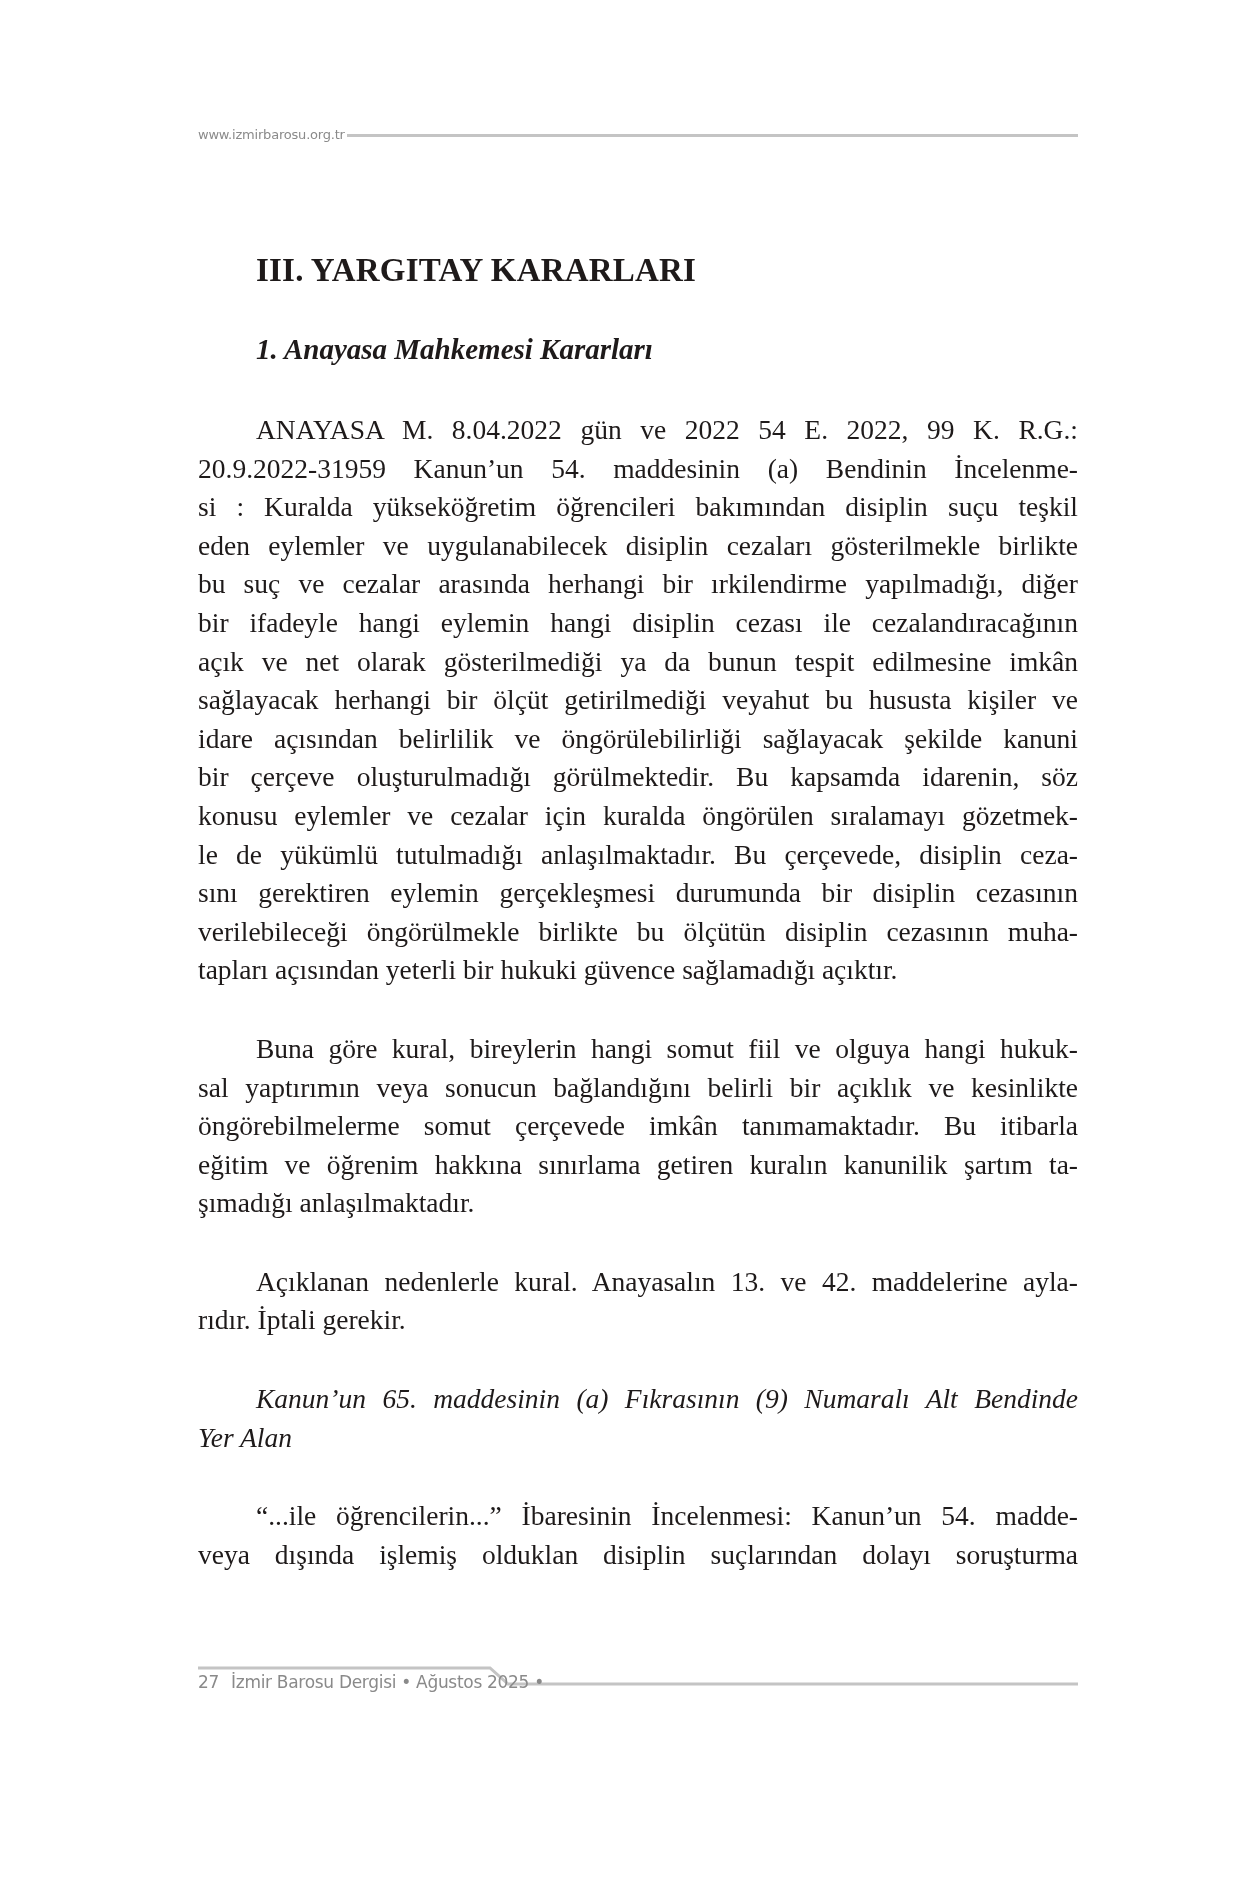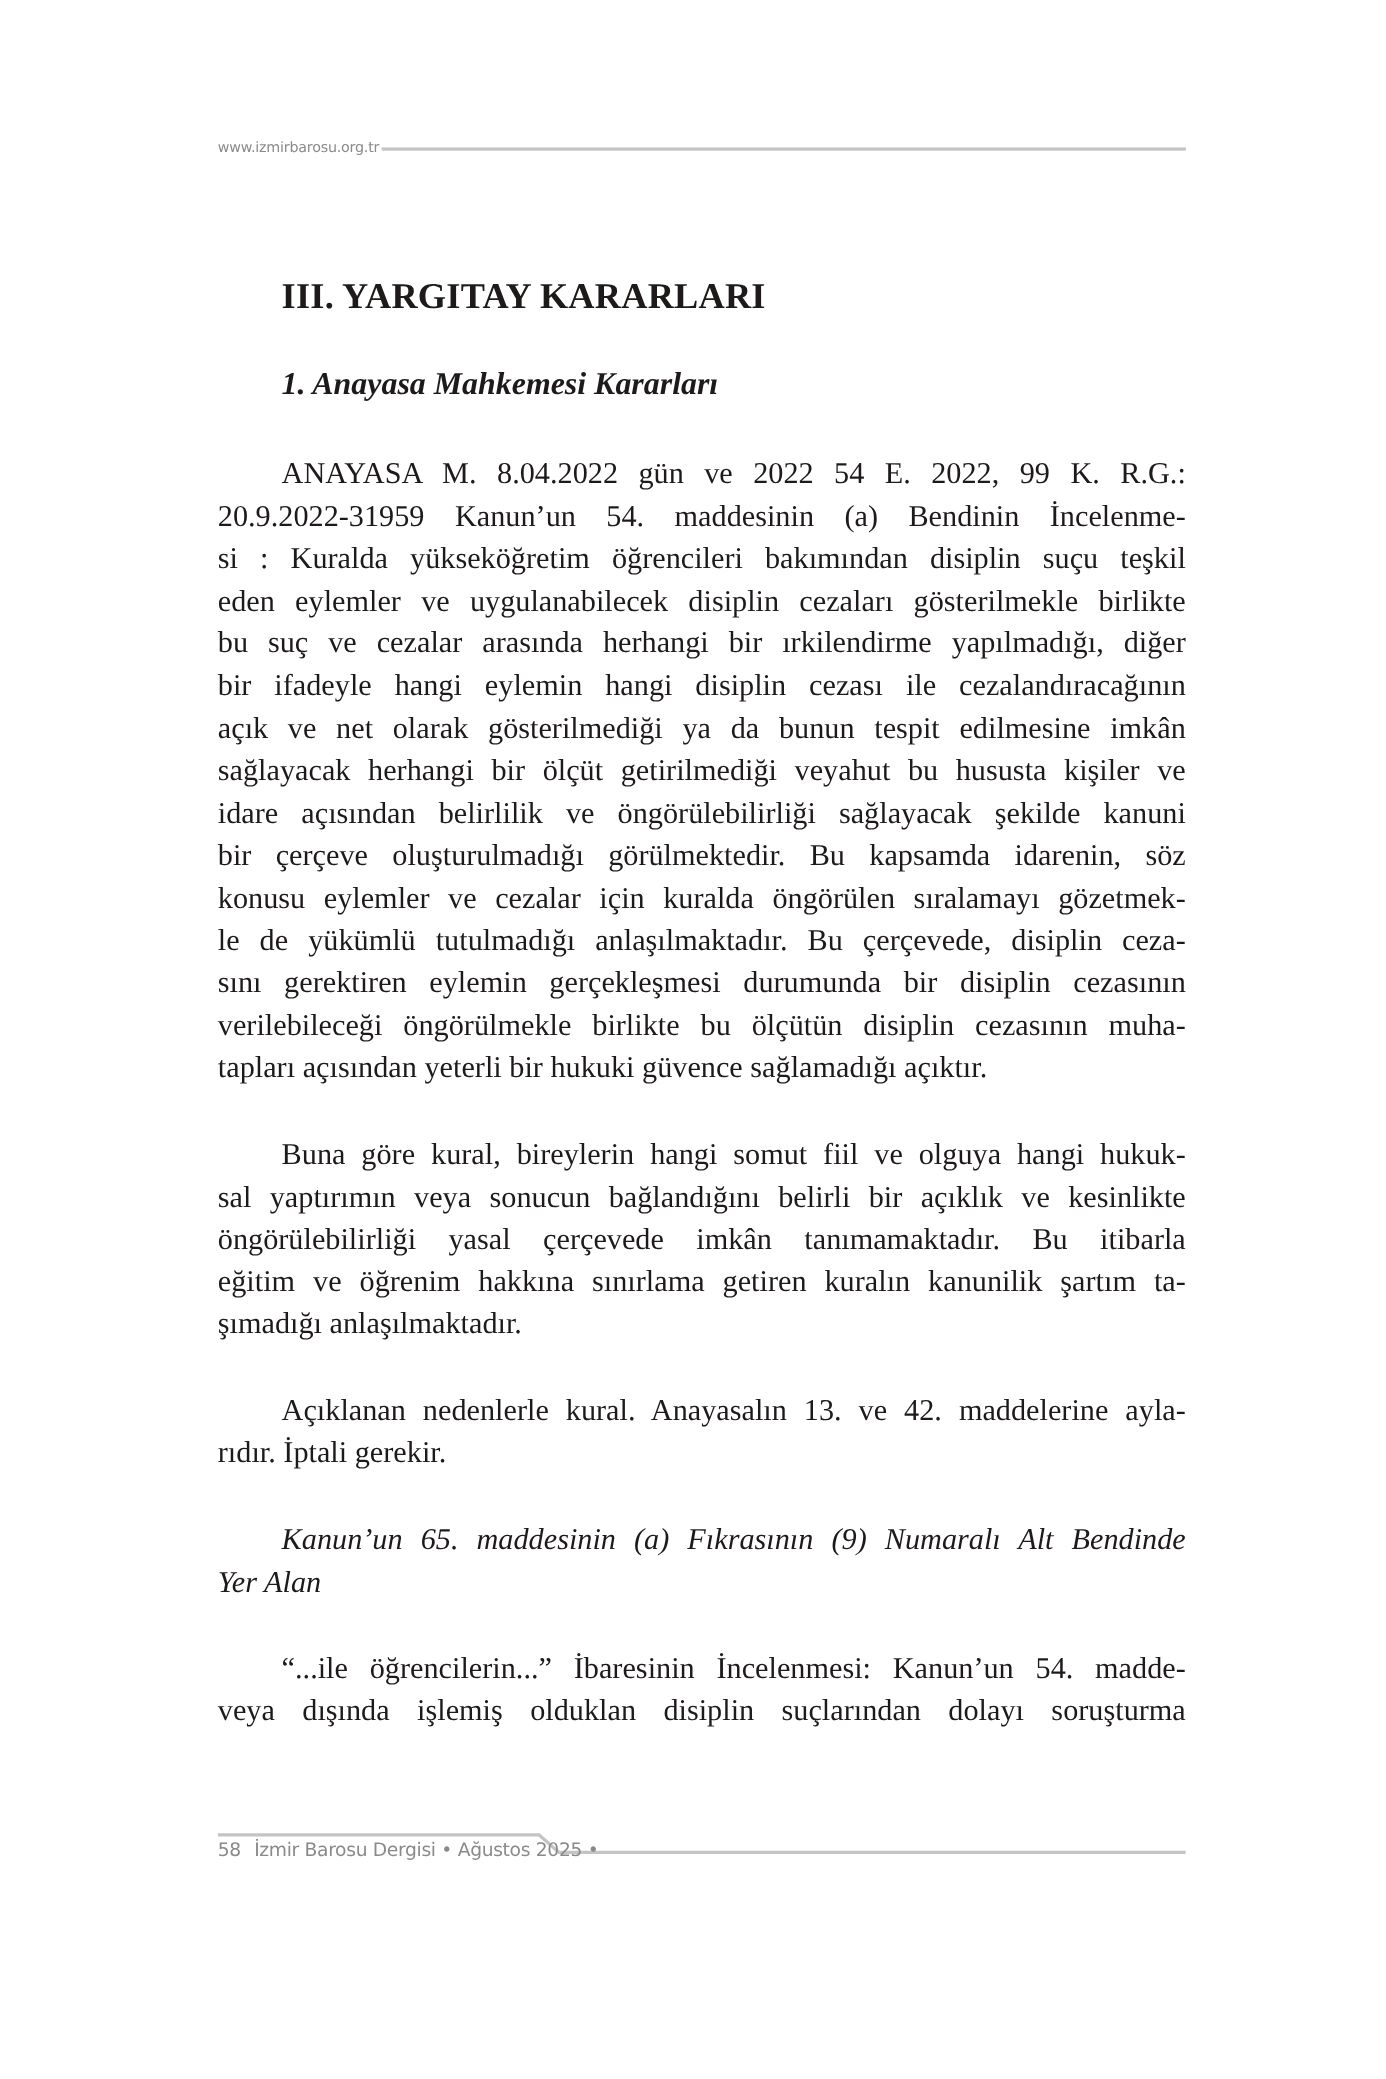--- a/index.html
+++ b/index.html
@@ -57,21 +57,21 @@
       <span class="line">konusu eylemler ve cezalar için kuralda öngörülen sıralamayı gözetmek-</span>
       <span class="line">le de yükümlü tutulmadığı anlaşılmaktadır. Bu çerçevede, disiplin ceza-</span>
       <span class="line">sını gerektiren eylemin gerçekleşmesi durumunda bir disiplin cezasının</span>
       <span class="line">verilebileceği öngörülmekle birlikte bu ölçütün disiplin cezasının muha-</span>
       <span class="line last">tapları açısından yeterli bir hukuki güvence sağlamadığı açıktır.</span>
     </div>
 
     <div class="para p2">
       <span class="line indent">Buna göre kural, bireylerin hangi somut fiil ve olguya hangi hukuk-</span>
       <span class="line">sal yaptırımın veya sonucun bağlandığını belirli bir açıklık ve kesinlikte</span>
-      <span class="line">öngörülebilirliği yasal çerçevede imkân tanımamaktadır. Bu itibarla</span>
+      <span class="line">öngörebilmelerme somut çerçevede imkân tanımamaktadır. Bu itibarla</span>
       <span class="line">eğitim ve öğrenim hakkına sınırlama getiren kuralın kanunilik şartım ta-</span>
       <span class="line last">şımadığı anlaşılmaktadır.</span>
     </div>
 
     <div class="para p3">
       <span class="line indent">Açıklanan nedenlerle kural. Anayasalın 13. ve 42. maddelerine ayla-</span>
       <span class="line last">rıdır. İptali gerekir.</span>
     </div>
 
     <div class="para p4">
@@ -83,17 +83,17 @@
       <span class="line indent">“...ile öğrencilerin...” İbaresinin İncelenmesi: Kanun’un 54. madde-</span>
       <span class="line">veya dışında işlemiş olduklan disiplin suçlarından dolayı soruşturma</span>
     </div>
   </div>
 
   <div class="footer">
     <svg class="footer-svg" viewBox="0 0 880 30" preserveAspectRatio="none">
       <polyline points="0,6 292,6 310,22 880,22" fill="none" stroke="#c4c4c4" stroke-width="3"></polyline>
     </svg>
     <div class="footer-text">
-      <span class="pg">58</span><span>İzmir Barosu Dergisi • Ağustos 2025 •</span>
+      <span class="pg">27</span><span>İzmir Barosu Dergisi • Ağustos 2025 •</span>
     </div>
   </div>
 
 </div>
 
 </body></html>

